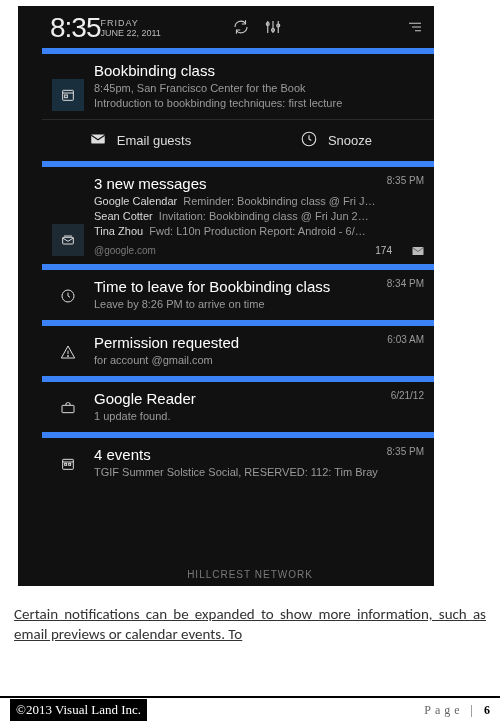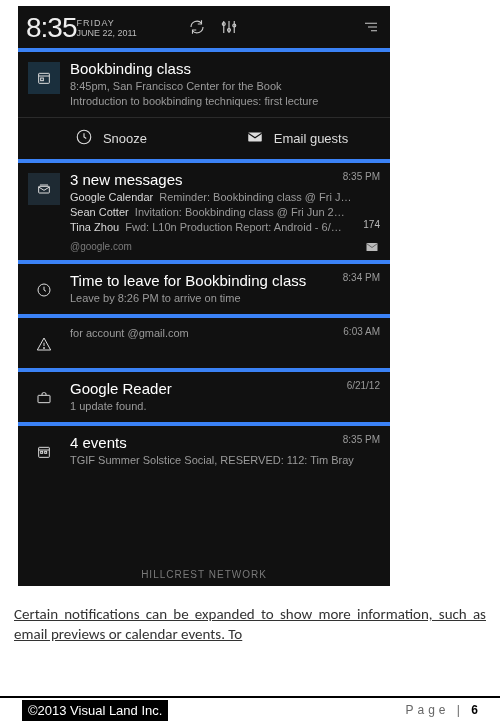--- a/index.html
+++ b/index.html
@@ -5,47 +5,49 @@
   * { margin: 0; padding: 0; box-sizing: border-box; }
   body {
     width: 500px;
     height: 722px;
     background: #fff;
     font-family: Arial, Helvetica, sans-serif;
     position: relative;
   }
   .screenshot {
     margin: 6px 18px 0 18px;
-    width: 372px;
+    width: 416px;
     height: 580px;
     background: #111;
     color: #ddd;
     font-size: 13px;
     overflow: hidden;
     position: relative;
+    padding-left: 24px;
   }
   
   .statusbar {
     display: flex;
     align-items: center;
     padding: 6px 10px 4px 8px;
     color: #eee;
   }
   .clock { font-size: 28px; font-weight: 300; letter-spacing: -1px; }
   .date-block { font-size: 9px; line-height: 10px; color: #bbb; }
   .date-block .day { letter-spacing: 1px; }
   .status-icons { margin-left: auto; display: flex; gap: 14px; align-items: center; color: #ccc; }
   .status-icons svg { width: 18px; height: 18px; fill: none; stroke: #ccc; stroke-width: 1.5; }
   .status-icons .right { margin-left: 110px; }
   
   .notif {
     display: flex;
-    border-top: 4px solid #3b82f6;
+    border-top: 6px solid #3b82f6;
     padding: 8px 8px 8px 0;
     position: relative;
+    align-items: flex-end;
   }
   .notif .iconcol {
     width: 52px;
     flex: 0 0 52px;
     display: flex;
     justify-content: center;
     padding-top: 2px;
   }
   .iconbox {
     width: 32px; height: 32px;
@@ -53,21 +55,21 @@
     display: flex; align-items: center; justify-content: center;
   }
   .iconbox.plain { background: transparent; }
   .iconbox svg { width: 16px; height: 16px; fill: none; stroke: #ddd; stroke-width: 1.5; }
   .notif .body { flex: 1 1 auto; min-width: 0; padding-right: 6px; }
   .notif .title { color: #fff; font-size: 15px; margin-bottom: 2px; }
   .notif .sub { color: #9a9a9a; font-size: 11px; line-height: 15px; white-space: nowrap; overflow: hidden; text-overflow: ellipsis; }
   .notif .line { color: #9a9a9a; font-size: 11px; line-height: 15px; white-space: nowrap; overflow: hidden; text-overflow: ellipsis; }
   .notif .line b { color: #d8d8d8; font-weight: normal; }
   .notif .ts { position: absolute; top: 8px; right: 10px; color: #9a9a9a; font-size: 10px; }
-  .notif .count { position: absolute; bottom: 8px; right: 10px; color: #bbb; font-size: 10px; display:flex; align-items:center; gap:12px;flex-direction:column;}
+  .notif .count { position: absolute; bottom: 8px; right: 10px; color: #bbb; font-size: 10px; display:flex; align-items:center; gap:20px;}
   .notif .count svg { width:12px; height:10px; fill:#bbb; }
   .notif .account { color:#7a7a7a; font-size:10px; margin-top:6px; }
   .expanded-first .iconcol .iconbox { background:#1a2f3d; }
   
   .actions {
     display: flex;
     border-top: 1px solid #2b2b2b;
     padding: 10px 0;
   }
   .actionbtn {
@@ -101,22 +103,22 @@
     text-decoration: underline;
   }
   
   .page-footer {
     position: absolute;
     left: 0; right: 0; bottom: 0;
     height: 26px;
     border-top: 2px solid #000;
     display: flex;
     align-items: center;
-    padding: 0 22px;
-    font-family: Liberation Sans, sans-serif;
+    padding: 0 10px;
+    font-family: Liberation Serif, serif;
     font-size: 13px;
   }
   .page-footer .copyright {
     background: #000;
     color: #fff;
     padding: 3px 6px;
   }
   .page-footer .pagelbl {
     margin-left: auto;
     letter-spacing: 4px;
@@ -172,31 +174,31 @@
     <div class="body">
       <div class="title">Bookbinding class</div>
       <div class="sub">8:45pm, San Francisco Center for the Book</div>
       <div class="sub">Introduction to bookbinding techniques: first lecture</div>
     </div>
   </div>
 
   <div class="actions">
     <div class="actionbtn">
       <span><svg viewBox="0 0 24 24">
+            <rect x="3" y="6" width="18" height="12" rx="1" fill="#ddd" stroke="none"></rect>
+            <path d="M3 7l9 6 9-6" stroke="#111"></path>
+          </svg></span>
+      <span>Email guests</span>
+    </div>
+    <div class="actionbtn">
+      <span><svg viewBox="0 0 24 24">
             <circle cx="12" cy="12" r="9"></circle>
             <path d="M12 7v5l3 2"></path>
           </svg></span>
       <span>Snooze</span>
-    </div>
-    <div class="actionbtn">
-      <span><svg viewBox="0 0 24 24">
-            <rect x="3" y="6" width="18" height="12" rx="1" fill="#ddd" stroke="none"></rect>
-            <path d="M3 7l9 6 9-6" stroke="#111"></path>
-          </svg></span>
-      <span>Email guests</span>
     </div>
   </div>
 
   <div class="notif">
     <div class="iconcol">
         <div class="iconbox">
       <svg viewBox="0 0 24 24">
             <rect x="4" y="8" width="16" height="10" rx="1"></rect>
             <path d="M4 9l8 5 8-5"></path>
             <path d="M6 6h12"></path>
@@ -240,20 +242,21 @@
     <div class="iconcol">
         <div class="iconbox plain">
       <svg viewBox="0 0 24 24">
             <path d="M12 3l10 18H2z"></path>
             <path d="M12 10v5"></path>
             <circle cx="12" cy="18" r="0.8" fill="#ddd"></circle>
           </svg>
     </div>
       </div>
     <div class="body">
+      <div class="title">Permission requested</div>
       <div class="sub">for account @gmail.com</div>
     </div>
     <div class="ts">6:03 AM</div>
   </div>
 
   <div class="notif">
     <div class="iconcol">
         <div class="iconbox plain">
       <svg viewBox="0 0 24 24">
             <rect x="3" y="8" width="18" height="11" rx="1"></rect>

